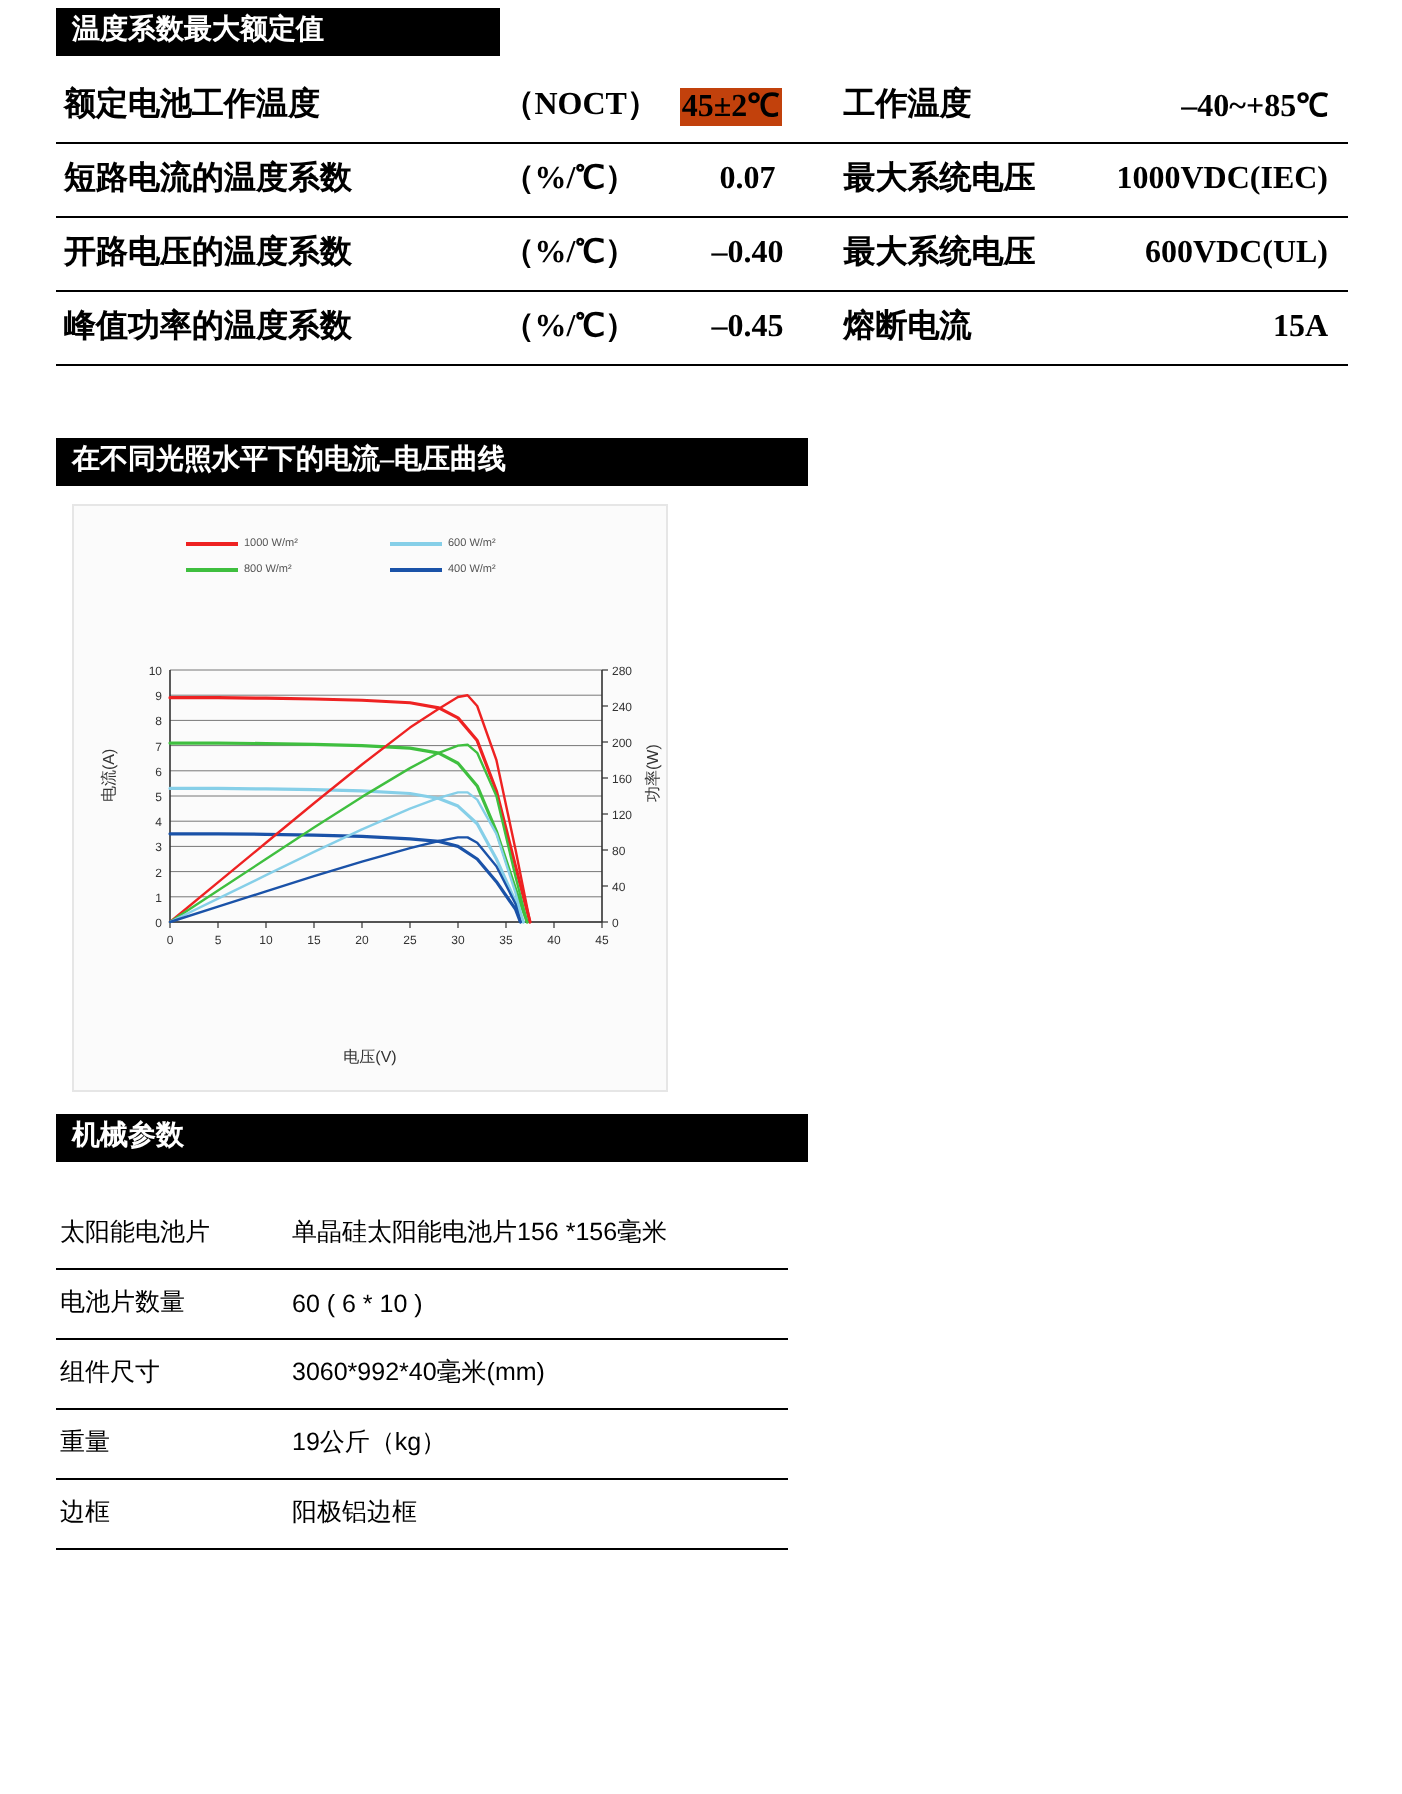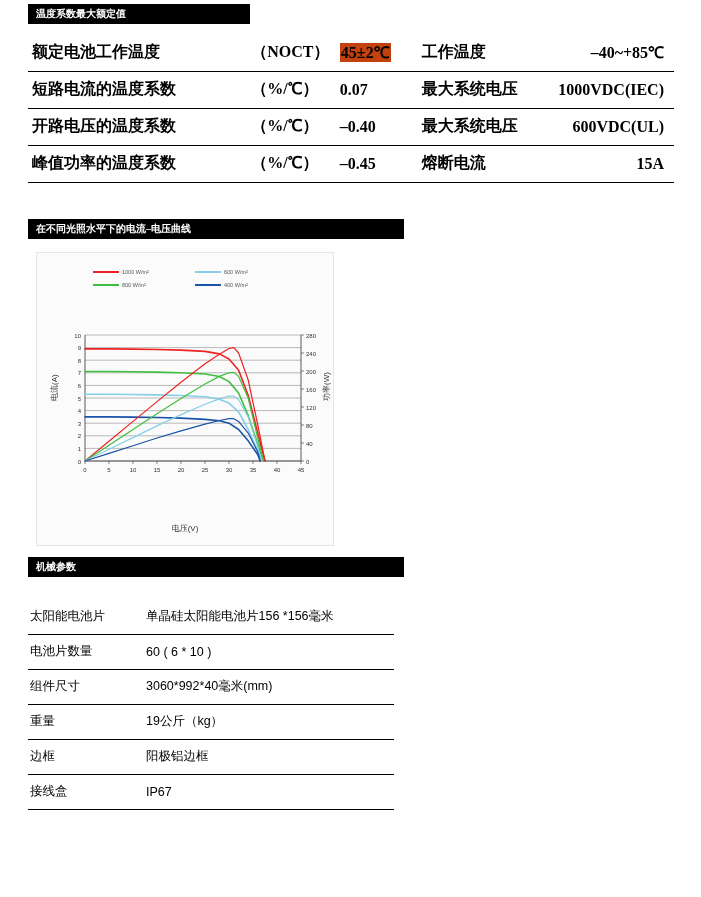--- a/index.html
+++ b/index.html
@@ -20,21 +20,21 @@
     width: 701px;
     height: 897px;
   }
 
   
   .section-bar {
     background: #000000;
     color: #ffffff;
     font-family: "Liberation Serif", serif;
     font-weight: bold;
-    font-size: 10px;
+    font-size: 14px;
     padding: 4px 8px 5px 8px;
     line-height: 1.1;
   }
   #temp-header-bar { position: absolute; left: 28px; top: 4px; width: 206px; }
   #curve-header-bar { position: absolute; left: 28px; top: 219px; width: 360px; }
   #mech-header-bar { position: absolute; left: 28px; top: 557px; width: 360px; }
 
   
   #temp-table {
     position: absolute;
@@ -47,21 +47,21 @@
   }
   #temp-table tr { border-bottom: 1.5px solid #000; }
   #temp-table td {
     padding: 7px 2px 8px 2px;
     font-size: 16px;
     white-space: nowrap;
     vertical-align: middle;
   }
   .c-label { width: 230px; padding-left: 4px !important; }
   .c-unit  { width: 86px; }
-  .c-val   { width: 74px; text-align: left; padding-right: 12px !important; }
+  .c-val   { width: 74px; text-align: center; padding-right: 12px !important; }
   .c-name2 { width: 140px; }
   .c-val2  { text-align: right; padding-right: 10px !important; }
   .hl {
     background: #c2410c;
     padding: 1px 1px;
   }
   .noct-row td { font-size: 16px; }
 
   
   #chart-panel {
@@ -299,20 +299,16 @@
         <td class="m-val">3060*992*40毫米(mm)</td>
       </tr>
       <tr>
         <td class="m-key">重量</td>
         <td class="m-val">19公斤（kg）</td>
       </tr>
       <tr>
         <td class="m-key">边框</td>
         <td class="m-val">阳极铝边框</td>
       </tr>
-      <tr>
-        <td class="m-key">接线盒</td>
-        <td class="m-val">IP67</td>
-      </tr>
     </tbody>
   </table>
 
 </div>
 
 </body></html>

